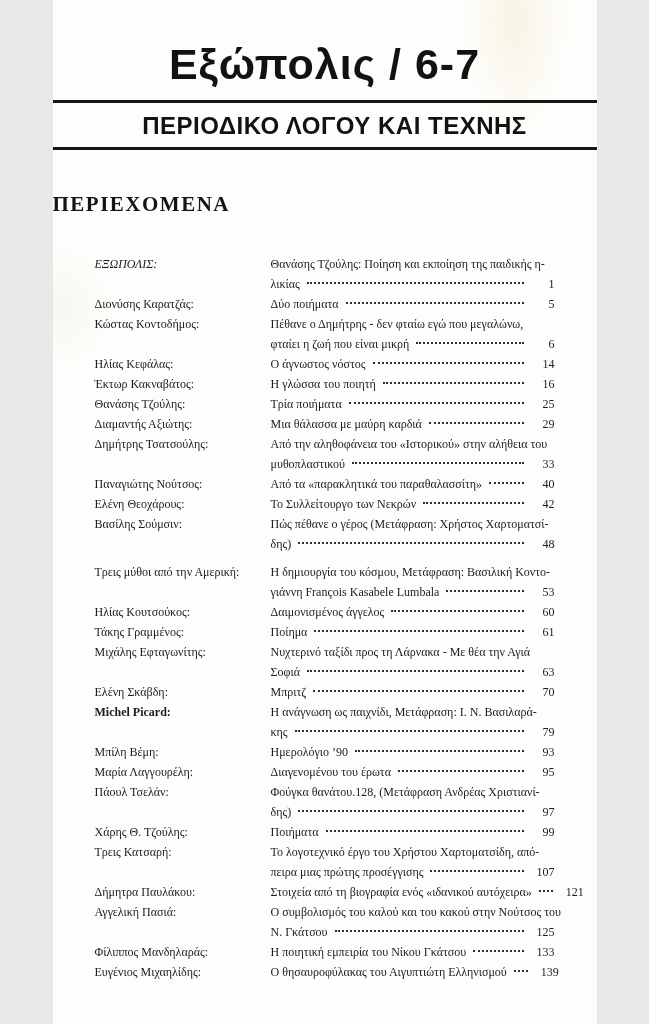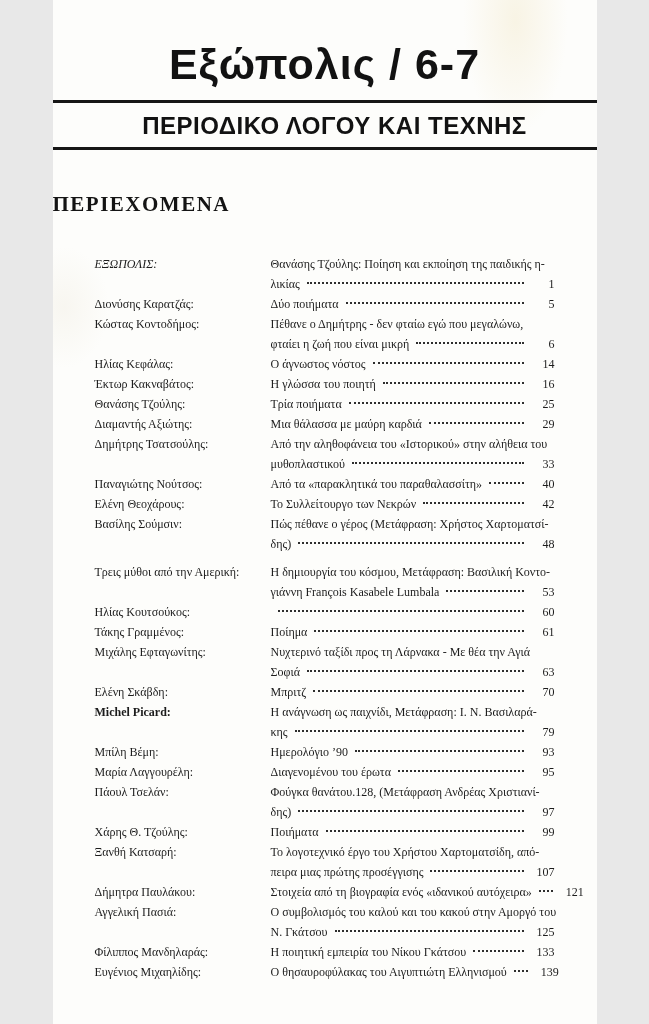--- a/index.html
+++ b/index.html
@@ -246,20 +246,21 @@
             <span class="line-text">γιάννη François Kasabele Lumbala</span>
             <span class="toc-leader"></span>
             <span class="toc-pagenum">53</span>
           </div>
         </div>
       </div>
       <div class="toc-entry">
         <div class="toc-author">Ηλίας Κουτσούκος:</div>
         <div class="toc-lines">
           <div class="toc-line">
+            <span class="line-text">Δαιμονισμένος άγγελος</span>
             <span class="toc-leader"></span>
             <span class="toc-pagenum">60</span>
           </div>
         </div>
       </div>
       <div class="toc-entry">
         <div class="toc-author">Τάκης Γραμμένος:</div>
         <div class="toc-lines">
           <div class="toc-line">
             <span class="line-text">Ποίημα</span>
@@ -341,21 +342,21 @@
         <div class="toc-author">Χάρης Θ. Τζούλης:</div>
         <div class="toc-lines">
           <div class="toc-line">
             <span class="line-text">Ποιήματα</span>
             <span class="toc-leader"></span>
             <span class="toc-pagenum">99</span>
           </div>
         </div>
       </div>
       <div class="toc-entry">
-        <div class="toc-author">Ξανθή Κατσαρή:</div>
+        <div class="toc-author">Τρεις Κατσαρή:</div>
         <div class="toc-lines">
           <div class="toc-line">
             <span class="line-text">Το λογοτεχνικό έργο του Χρήστου Χαρτοματσίδη, από-</span>
           </div>
           <div class="toc-line">
             <span class="line-text">πειρα μιας πρώτης προσέγγισης</span>
             <span class="toc-leader"></span>
             <span class="toc-pagenum">107</span>
           </div>
         </div>
@@ -367,21 +368,21 @@
             <span class="line-text">Στοιχεία από τη βιογραφία ενός «ιδανικού αυτόχειρα»</span>
             <span class="toc-leader"></span>
             <span class="toc-pagenum">121</span>
           </div>
         </div>
       </div>
       <div class="toc-entry">
         <div class="toc-author">Αγγελική Πασιά:</div>
         <div class="toc-lines">
           <div class="toc-line">
-            <span class="line-text">Ο συμβολισμός του καλού και του κακού στην Αμοργό του</span>
+            <span class="line-text">Ο συμβολισμός του καλού και του κακού στην Νούτσος του</span>
           </div>
           <div class="toc-line">
             <span class="line-text">Ν. Γκάτσου</span>
             <span class="toc-leader"></span>
             <span class="toc-pagenum">125</span>
           </div>
         </div>
       </div>
       <div class="toc-entry">
         <div class="toc-author">Φίλιππος Μανδηλαράς:</div>

